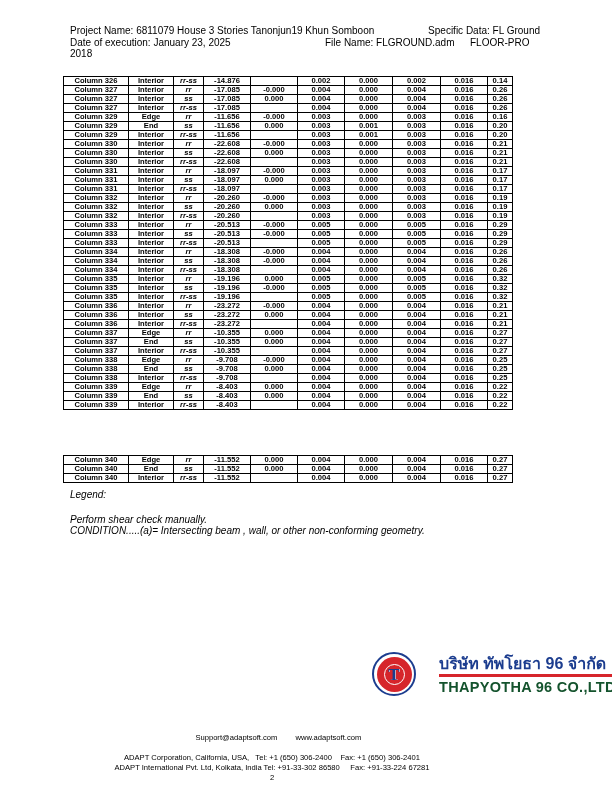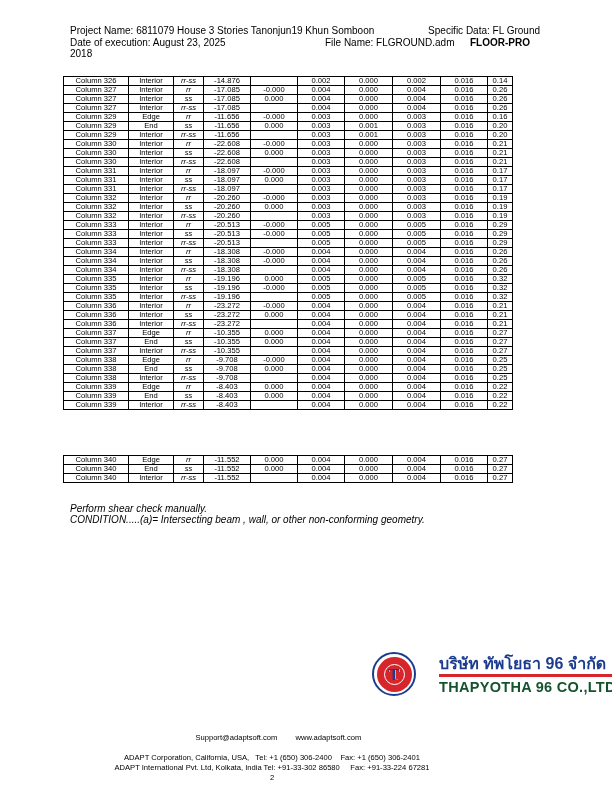--- a/index.html
+++ b/index.html
@@ -8,25 +8,25 @@
     position:relative; width:612px; height:792px; background:#ffffff;
     font-family:"Liberation Sans", sans-serif; color:#000; overflow:hidden;
     margin:0 auto;
   }
   
   .header { position:absolute; left:70px; top:25px; width:470px; font-size:10px; line-height:11.5px; }
   .hline { position:relative; height:11.5px; white-space:nowrap; }
   .hline .h-left { position:absolute; left:0; }
   .hline .h-right { position:absolute; right:0; }
   .hline .h-mid { position:absolute; left:223px;margin-left:32px; }
-  .hline .h-far { position:absolute; left:400px;font-weight:bold; }
+  .hline .h-far { position:absolute; left:400px; }
   
   table.results {
     position:absolute; left:63px; border-collapse:collapse; table-layout:fixed;
-    width:449px; font-size:7.6px;
+    width:449px; font-size:7.6px;font-weight:bold;
   }
   table.results#tbl1 { top:76px; }
   table.results#tbl2 { top:455px; }
   table.results td {
     border:1px solid #000; height:8.4px; line-height:8px; padding:0;
     text-align:center; vertical-align:middle; overflow:hidden; white-space:nowrap;
   }
   table.results td.dir { font-style:italic;margin-left:40px; }
   col.w0{width:65px} col.w1{width:45px} col.w2{width:30px} col.w3{width:47px}
   col.w4{width:47px} col.w5{width:47px} col.w6{width:48px} col.w7{width:48px}
@@ -70,21 +70,21 @@
 <body>
 
 <div class="page">
 
   <div class="header">
     <div class="hline">
       <span class="h-left">Project Name: 6811079 House 3 Stories Tanonjun19 Khun Somboon</span>
       <span class="h-right">Specific Data: FL Ground</span>
     </div>
     <div class="hline">
-      <span class="h-left">Date of execution: August 23, 2025</span>
+      <span class="h-left">Date of execution: January 23, 2025</span>
       <span class="h-mid">File Name: FLGROUND.adm</span>
       <span class="h-far">FLOOR-PRO</span>
     </div>
     <div class="hline">
       <span class="h-left">2018</span>
     </div>
   </div>
 
   <table class="results" id="tbl1">
     <colgroup>
@@ -594,20 +594,21 @@
           <td>0.004</td>
           <td>0.000</td>
           <td>0.004</td>
           <td>0.016</td>
           <td>0.27</td>
         </tr>
       </tbody>
   </table>
 
   <div class="legend">
+    <div>Legend:</div>
     <div class="gap"></div>
     <div>Perform  shear check manually.</div>
     <div>CONDITION.....(a)= Intersecting beam , wall, or other non-conforming geometry.</div>
   </div>
 
   <div class="logo">
     <div class="logo-badge">
       <div class="logo-disc">
         <div class="logo-inner">
           <span class="logo-letter">T</span>

